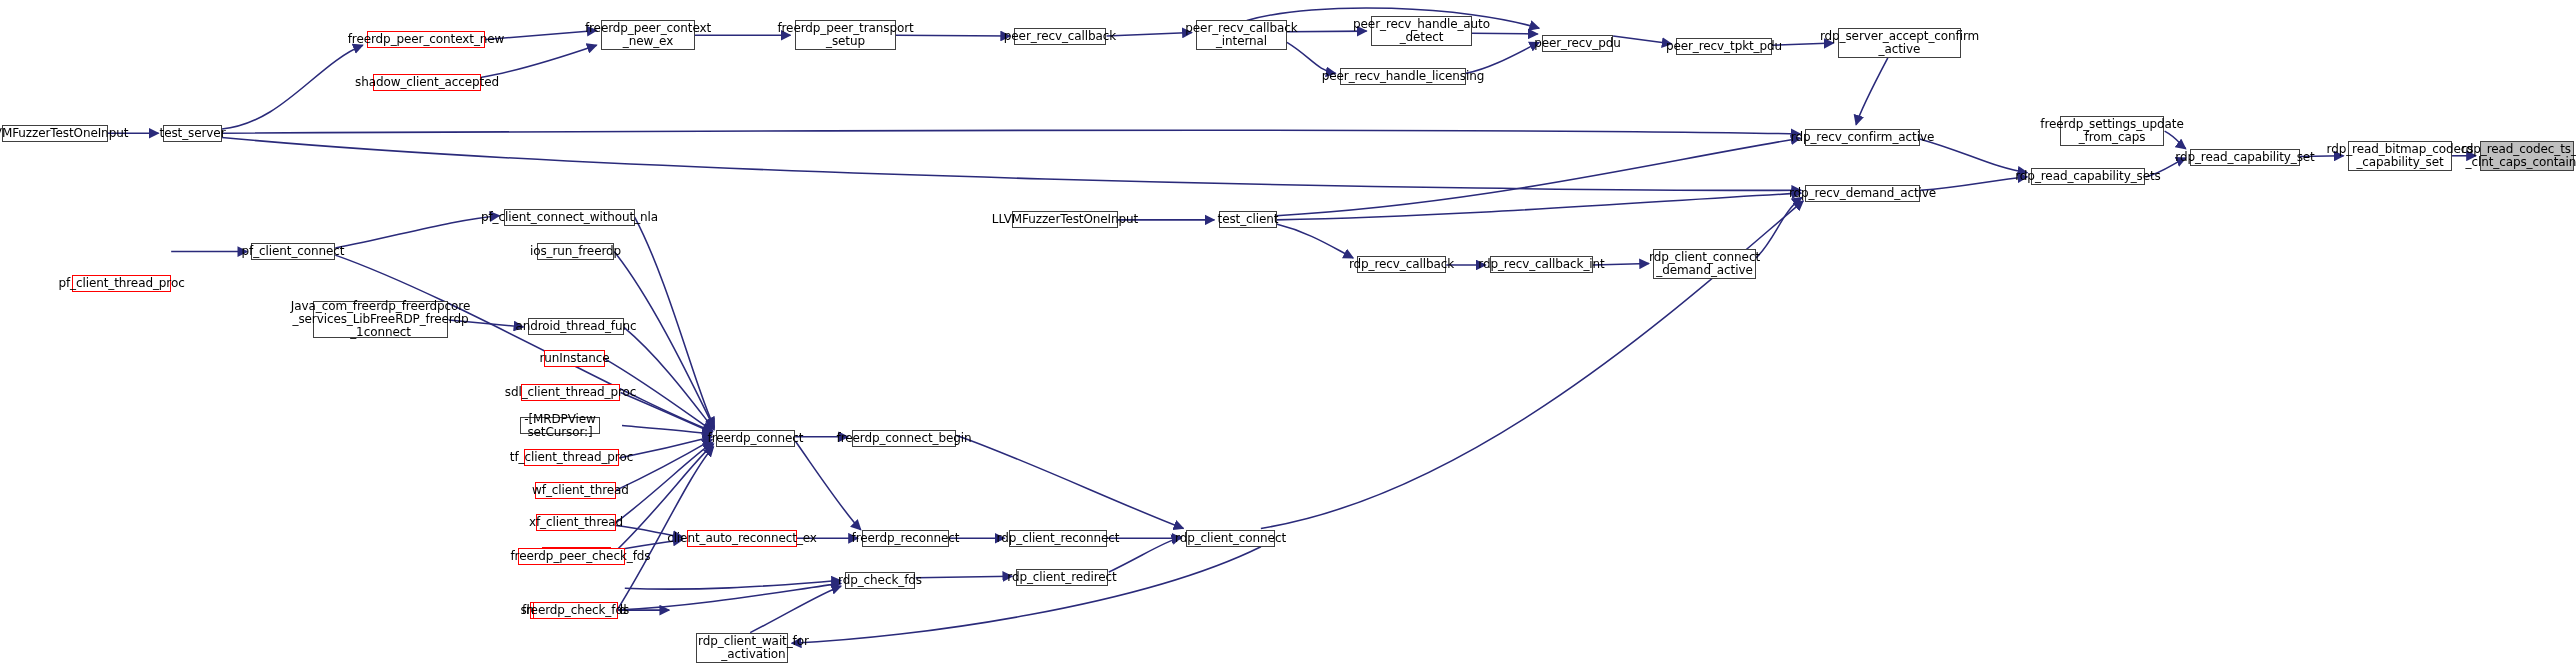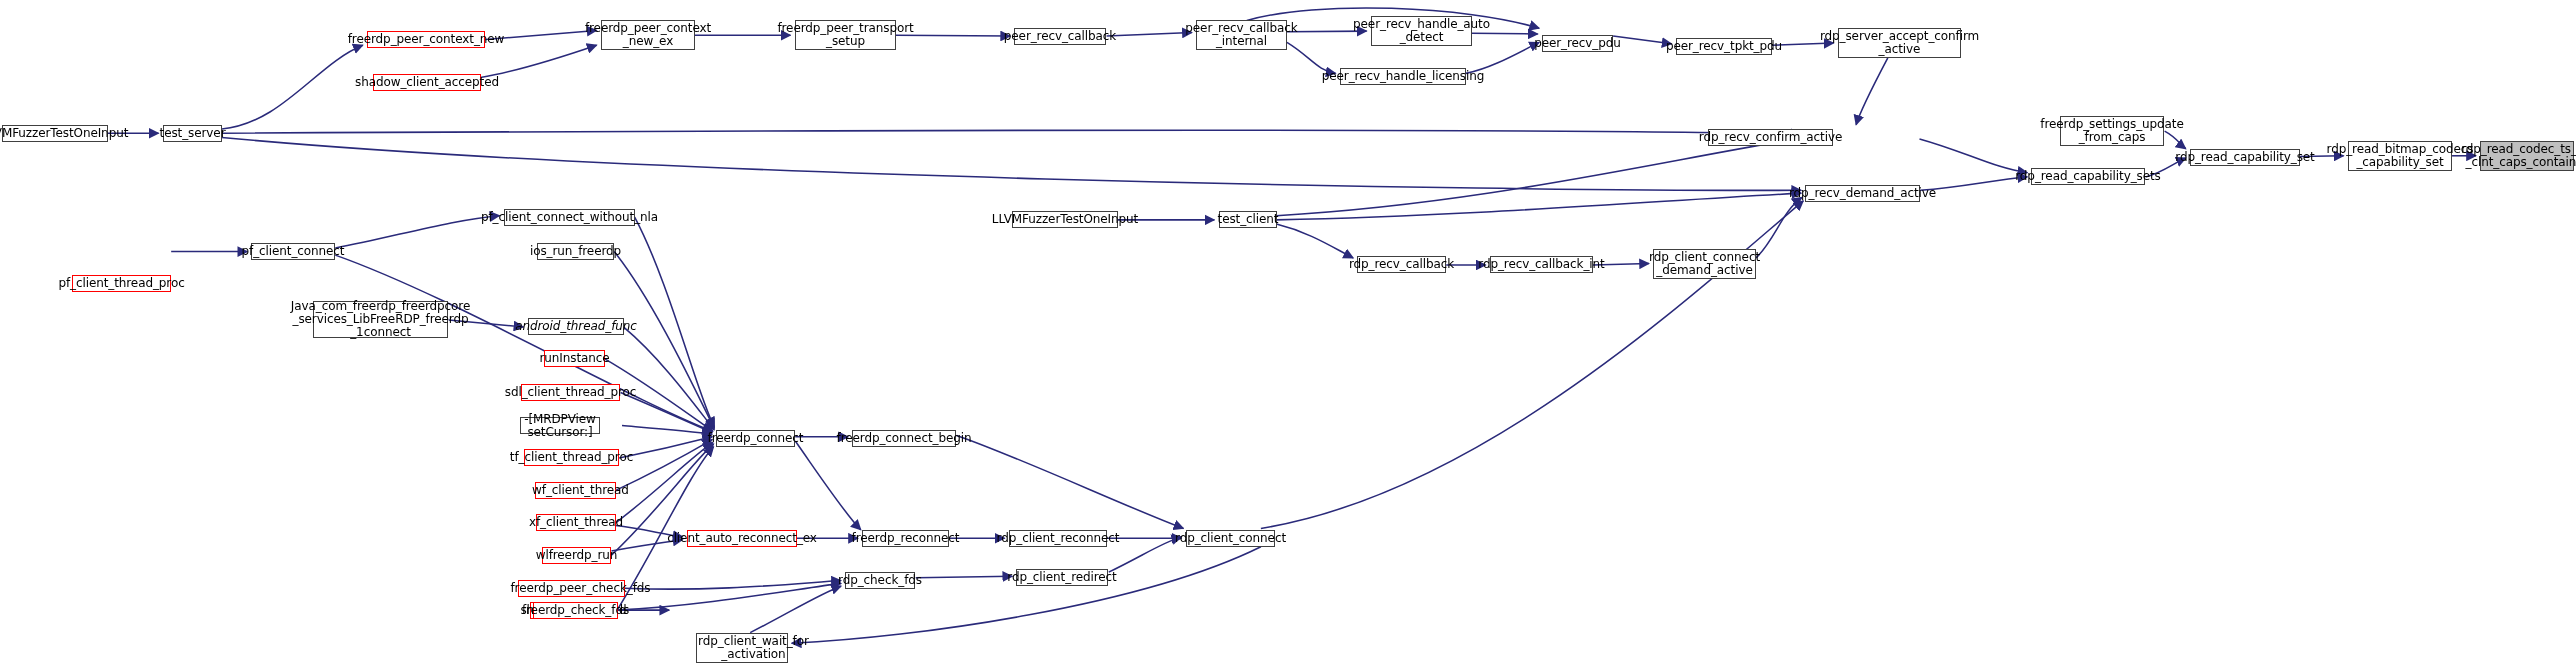--- a/index.html
+++ b/index.html
@@ -155,21 +155,21 @@
       <div class="node" style="left: 1014px; top: 27.5px; width: 92px; height: 17px;">peer_recv_callback</div>
       <div class="node" style="left: 1196px; top: 20.4px; width: 91px; height: 30px;">peer_recv_callback
 _internal</div>
       <div class="node" style="left: 1371px; top: 15.5px; width: 101px; height: 30px;">peer_recv_handle_auto
 _detect</div>
       <div class="node" style="left: 1340px; top: 68px; width: 126px; height: 17px;">peer_recv_handle_licensing</div>
       <div class="node" style="left: 1542px; top: 28px; width: 71px; height: 17px; margin-top: 7px;">peer_recv_pdu</div>
       <div class="node" style="left: 1676px; top: 38px; width: 96px; height: 17px;">peer_recv_tpkt_pdu</div>
       <div class="node" style="left: 1838px; top: 28px; width: 123px; height: 30px;">rdp_server_accept_confirm
 _active</div>
-      <div class="node" style="left: 1708px; top: 129px; width: 125px; height: 17px;">rdp_recv_confirm_active</div>
+      <div class="node" style="left: 1805px; top: 129px; width: 115px; height: 17px;">rdp_recv_confirm_active</div>
       <div class="node" style="left: 1805px; top: 185px; width: 115px; height: 17px;">rdp_recv_demand_active</div>
       <div class="node" style="left: 2060px; top: 116px; width: 104px; height: 30px;">freerdp_settings_update
 _from_caps</div>
       <div class="node" style="left: 2031px; top: 168px; width: 114px; height: 17px;">rdp_read_capability_sets</div>
       <div class="node" style="left: 2190px; top: 149px; width: 110px; height: 17px;">rdp_read_capability_set</div>
       <div class="node" style="left: 2348px; top: 141px; width: 104px; height: 30px;">rdp_read_bitmap_codecs
 _capability_set</div>
       <div class="node current" style="left: 2480px; top: 141px; width: 94px; height: 30px;">rdp_read_codec_ts_rfx
 _clnt_caps_container</div>
       <div class="node" style="left: 1012px; top: 211px; width: 106px; height: 17px;">LLVMFuzzerTestOneInput</div>
@@ -178,29 +178,29 @@
       <div class="node" style="left: 1490px; top: 256px; width: 103px; height: 17px;">rdp_recv_callback_int</div>
       <div class="node" style="left: 1653px; top: 249px; width: 103px; height: 30px;">rdp_client_connect
 _demand_active</div>
       <div class="node red" style="left: 72px; top: 243px; width: 99px; height: 17px; margin-top: 32px;">pf_client_thread_proc</div>
       <div class="node" style="left: 251px; top: 243px; width: 84px; height: 17px;">pf_client_connect</div>
       <div class="node" style="left: 504px; top: 209px; width: 131px; height: 17px;">pf_client_connect_without_nla</div>
       <div class="node" style="left: 537px; top: 243px; width: 77px; height: 17px;">ios_run_freerdp</div>
       <div class="node" style="left: 313px; top: 301px; width: 135px; height: 37px;">Java_com_freerdp_freerdpcore
 _services_LibFreeRDP_freerdp
 _1connect</div>
-      <div class="node" style="left: 528px; top: 318px; width: 96px; height: 17px; font-style: italic;">android_thread_func</div>
+      <div class="node" style="left: 528px; top: 318px; width: 96px; height: 17px;">android_thread_func</div>
       <div class="node red" style="left: 544px; top: 350px; width: 61px; height: 17px;">runInstance</div>
       <div class="node red" style="left: 521px; top: 384px; width: 99px; height: 17px;">sdl_client_thread_proc</div>
       <div class="node" style="left: 520px; top: 417px; width: 80px; height: 17px;">-[MRDPView setCursor:]</div>
       <div class="node red" style="left: 524px; top: 449px; width: 95px; height: 17px;">tf_client_thread_proc</div>
       <div class="node red" style="left: 535px; top: 482px; width: 81px; height: 17px; padding-left: 12px;">wf_client_thread</div>
       <div class="node red" style="left: 536px; top: 514px; width: 80px; height: 17px;">xf_client_thread</div>
       <div class="node red" style="left: 542px; top: 547px; width: 69px; height: 17px;">wlfreerdp_run</div>
-      <div class="node red" style="left: 518px; top: 580px; width: 107px; height: 17px; padding-left: 20px;">freerdp_peer_check_fds</div>
+      <div class="node red" style="left: 518px; top: 548px; width: 107px; height: 17px; padding-left: 20px;">freerdp_peer_check_fds</div>
       <div class="node red" style="left: 530px; top: 602px; width: 87px; height: 17px;">shw_client_thread</div>
       <div class="node" style="left: 716px; top: 430px; width: 79px; height: 17px;">freerdp_connect</div>
       <div class="node" style="left: 852px; top: 430px; width: 104px; height: 17px;">freerdp_connect_begin</div>
       <div class="node red" style="left: 687px; top: 530px; width: 110px; height: 17px;">client_auto_reconnect_ex</div>
       <div class="node" style="left: 862px; top: 530px; width: 87px; height: 17px;">freerdp_reconnect</div>
       <div class="node" style="left: 1009px; top: 530px; width: 98px; height: 17px;">rdp_client_reconnect</div>
       <div class="node" style="left: 1186px; top: 530px; width: 89px; height: 17px;">rdp_client_connect</div>
       <div class="node red" style="left: 533px; top: 602px; width: 85px; height: 17px;">freerdp_check_fds</div>
       <div class="node" style="left: 845px; top: 572px; width: 70px; height: 17px;">rdp_check_fds</div>
       <div class="node" style="left: 1016px; top: 569px; width: 92px; height: 17px;">rdp_client_redirect</div>

